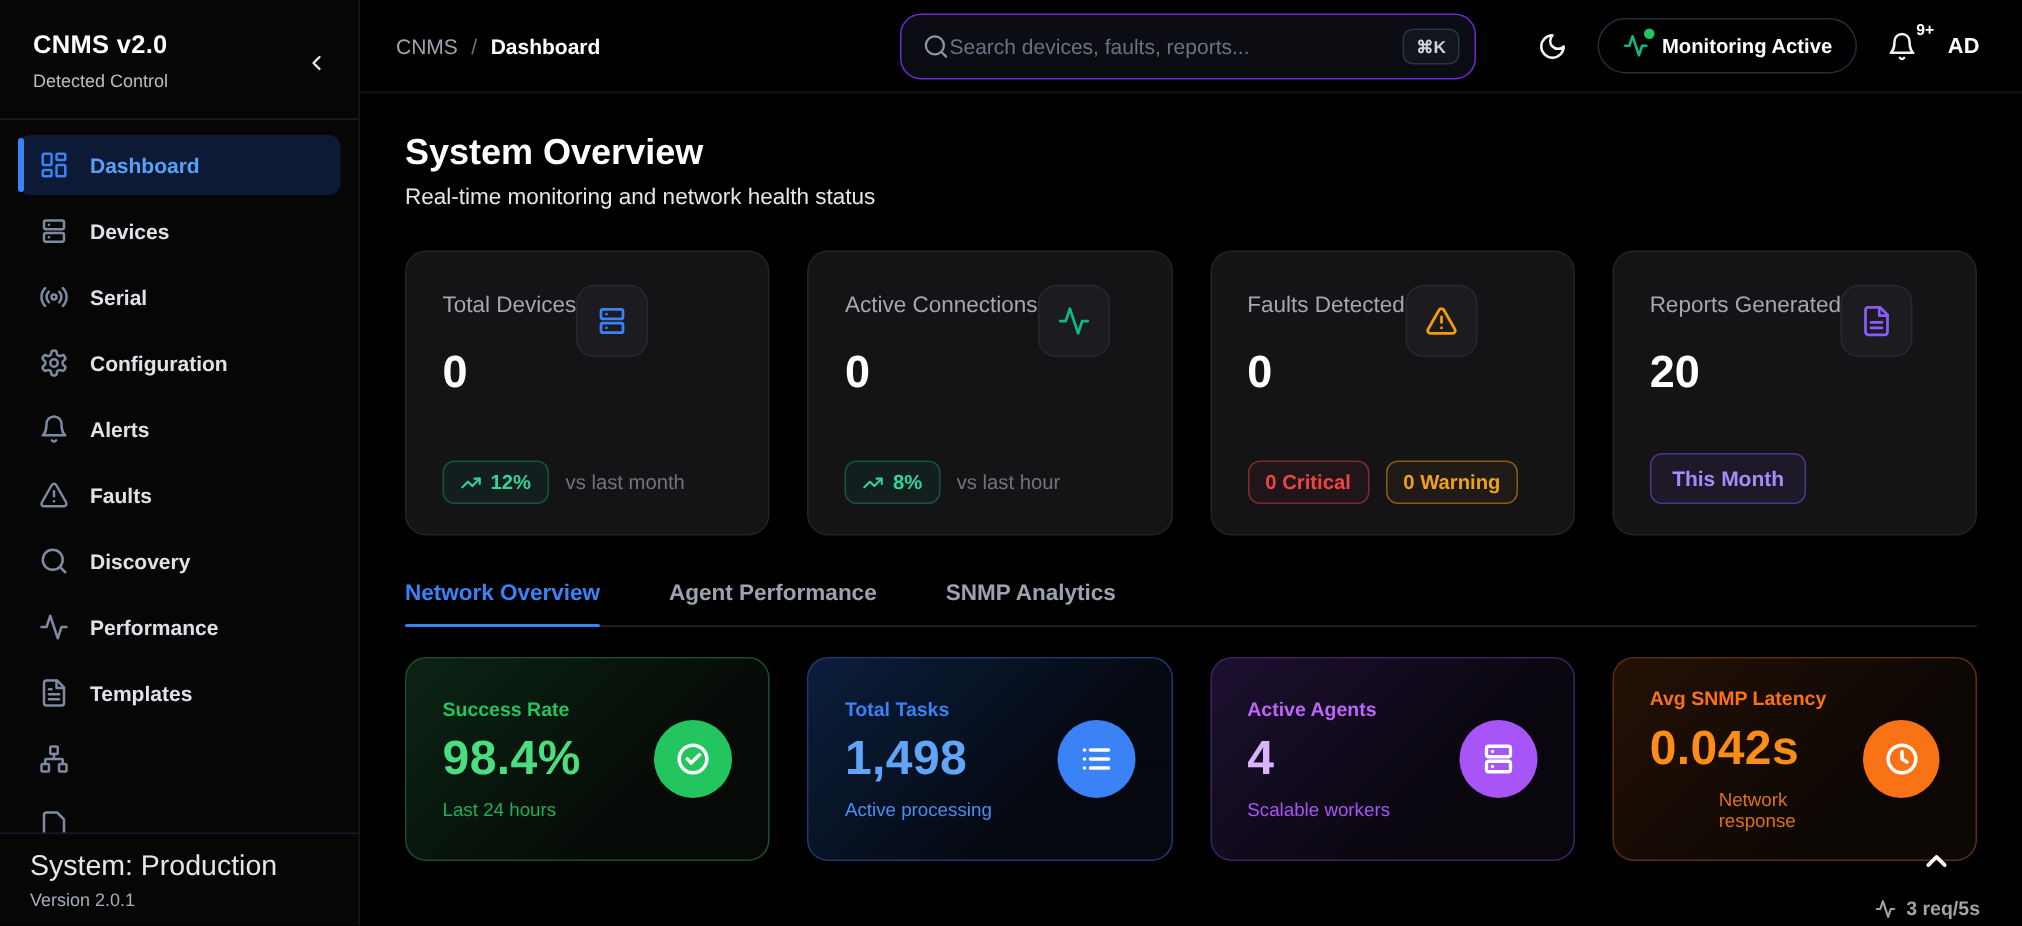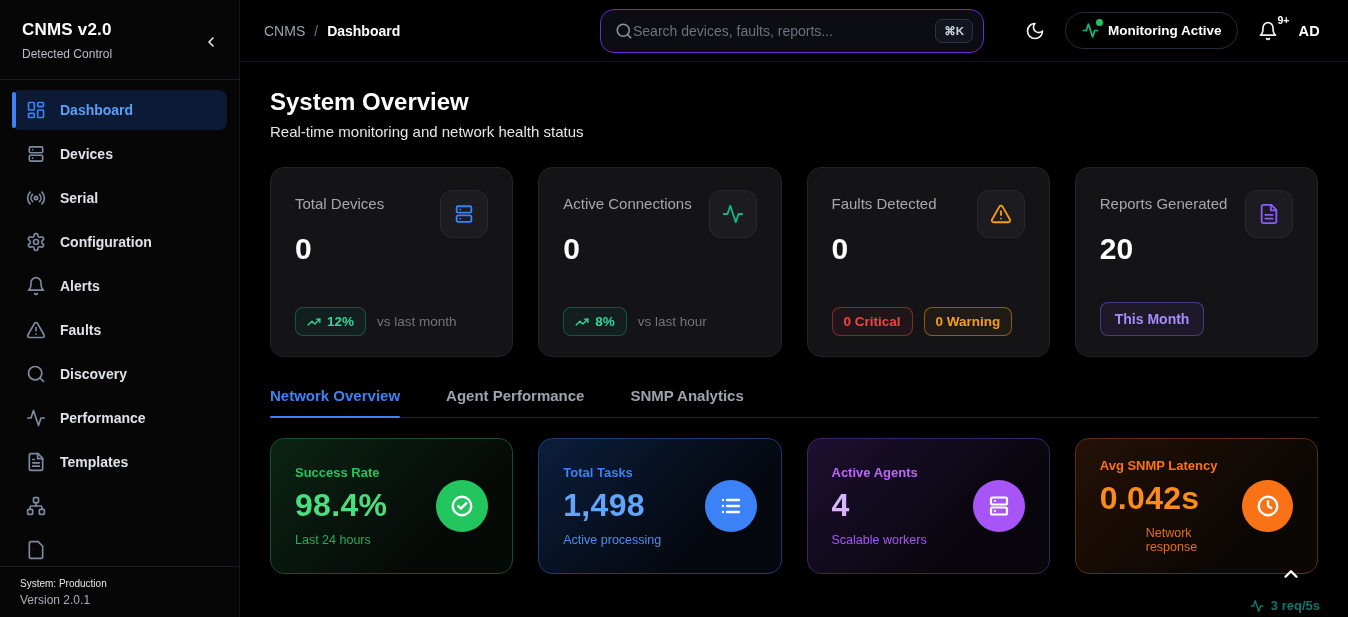--- a/index.html
+++ b/index.html
@@ -42,21 +42,21 @@
   .nav-item.active { background:#0c1a36; color:#58a0f8; }
   .nav-item.active .nav-icon { color:#3b82f6; }
   .nav-item.active::before {
     content:""; position:absolute; left:0; top:2px; bottom:2px; width:4px;
     background:#3b82f6; border-radius:4px;
   }
   .sidebar-footer {
     border-top:1px solid #161c2a;
     padding:11px 20px 10px 20px;
   }
-  .sys-line { font-size:10px; color:#e4e6ea; }
+  .sys-line { font-size:19px; color:#e4e6ea; }
   .ver-line { font-size:12px; color:#a7adb8; margin-top:4px; }
 
   
   .right-col { flex:1; display:flex; flex-direction:column; min-width:0; }
 
   
   .topbar {
     height:62px; min-height:62px;
     display:flex; align-items:center;
     padding:0 28px 0 24px;
@@ -102,21 +102,21 @@
   
   .content { flex:1; position:relative; padding:26px 30px 0 30px; background:#000; overflow:hidden; }
   .page-title { font-size:24px; font-weight:700; color:#fff; }
   .page-subtitle { font-size:15px; color:#e6e6e9; margin-top:7px; }
 
   .stats-grid { display:grid; grid-template-columns:repeat(4,1fr); gap:25px; margin-top:27px; }
   .stat-card {
     height:190px; background:#141417; border:1px solid #232329; border-radius:14px;
     padding:22px 24px 20px 24px; display:flex; flex-direction:column;
   }
-  .stat-top { display:flex; justify-content:space-between; align-items:flex-start; }
+  .stat-top { display:flex; align-items:flex-start; }
   .stat-label { font-size:15px; color:#a6a6ae; font-weight:500; padding-top:5px; }
   .stat-iconbox {
     width:48px; height:48px; border-radius:12px;
     background:#1b1b20; border:1px solid #28282e;
     display:flex; align-items:center; justify-content:center;
   }
   .ic-blue { color:#3b82f6; } .ic-green { color:#10b981; }
   .ic-orange { color:#f59e0b; } .ic-purple { color:#8b5cf6; }
   .stat-value { font-size:30px; font-weight:700; color:#fff; margin-top:-6px; }
   .stat-bottom { margin-top:auto; display:flex; align-items:center; gap:11px; }
@@ -167,21 +167,21 @@
   .circ-green { background:#22c55e; } .circ-blue { background:#3b82f6; }
   .circ-purple { background:#a855f7; } .circ-orange { background:#f97316; }
 
   .scroll-top-btn {
     position:absolute; right:46px; bottom:32px;
     background:none; border:none; color:#fff; cursor:pointer;
   }
   .rate-status {
     position:absolute; right:28px; bottom:4px;
     display:flex; align-items:center; gap:7px;
-    color:#0f766e; font-size:13px; font-weight:700;
+    color:#a3a3a3; font-size:13px; font-weight:700;
   }
 </style>
 </head>
 <body>
 
 <aside class="sidebar">
   <div class="logo">
     <div class="logo-name">CNMS v2.0</div>
     <div class="logo-tagline">Detected Control</div>
     <button class="collapse-btn">

